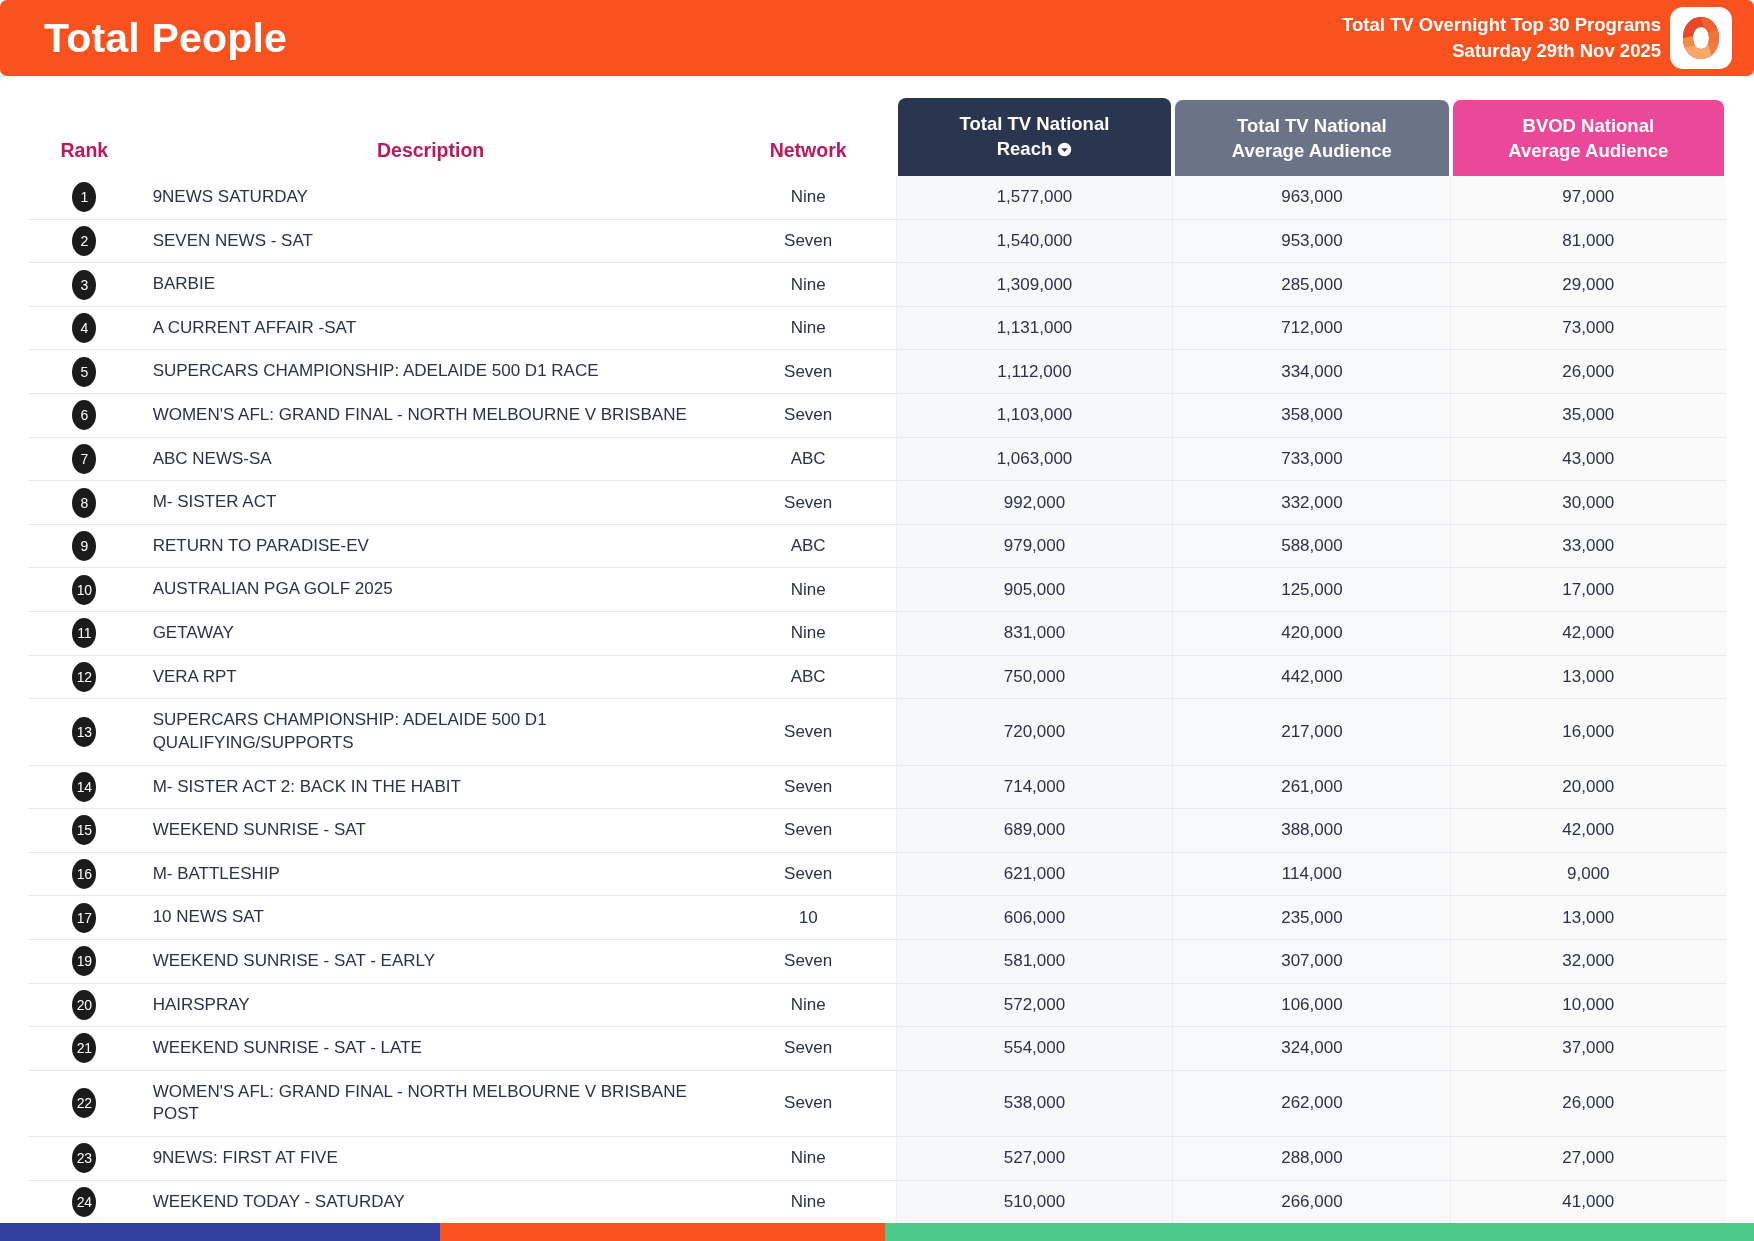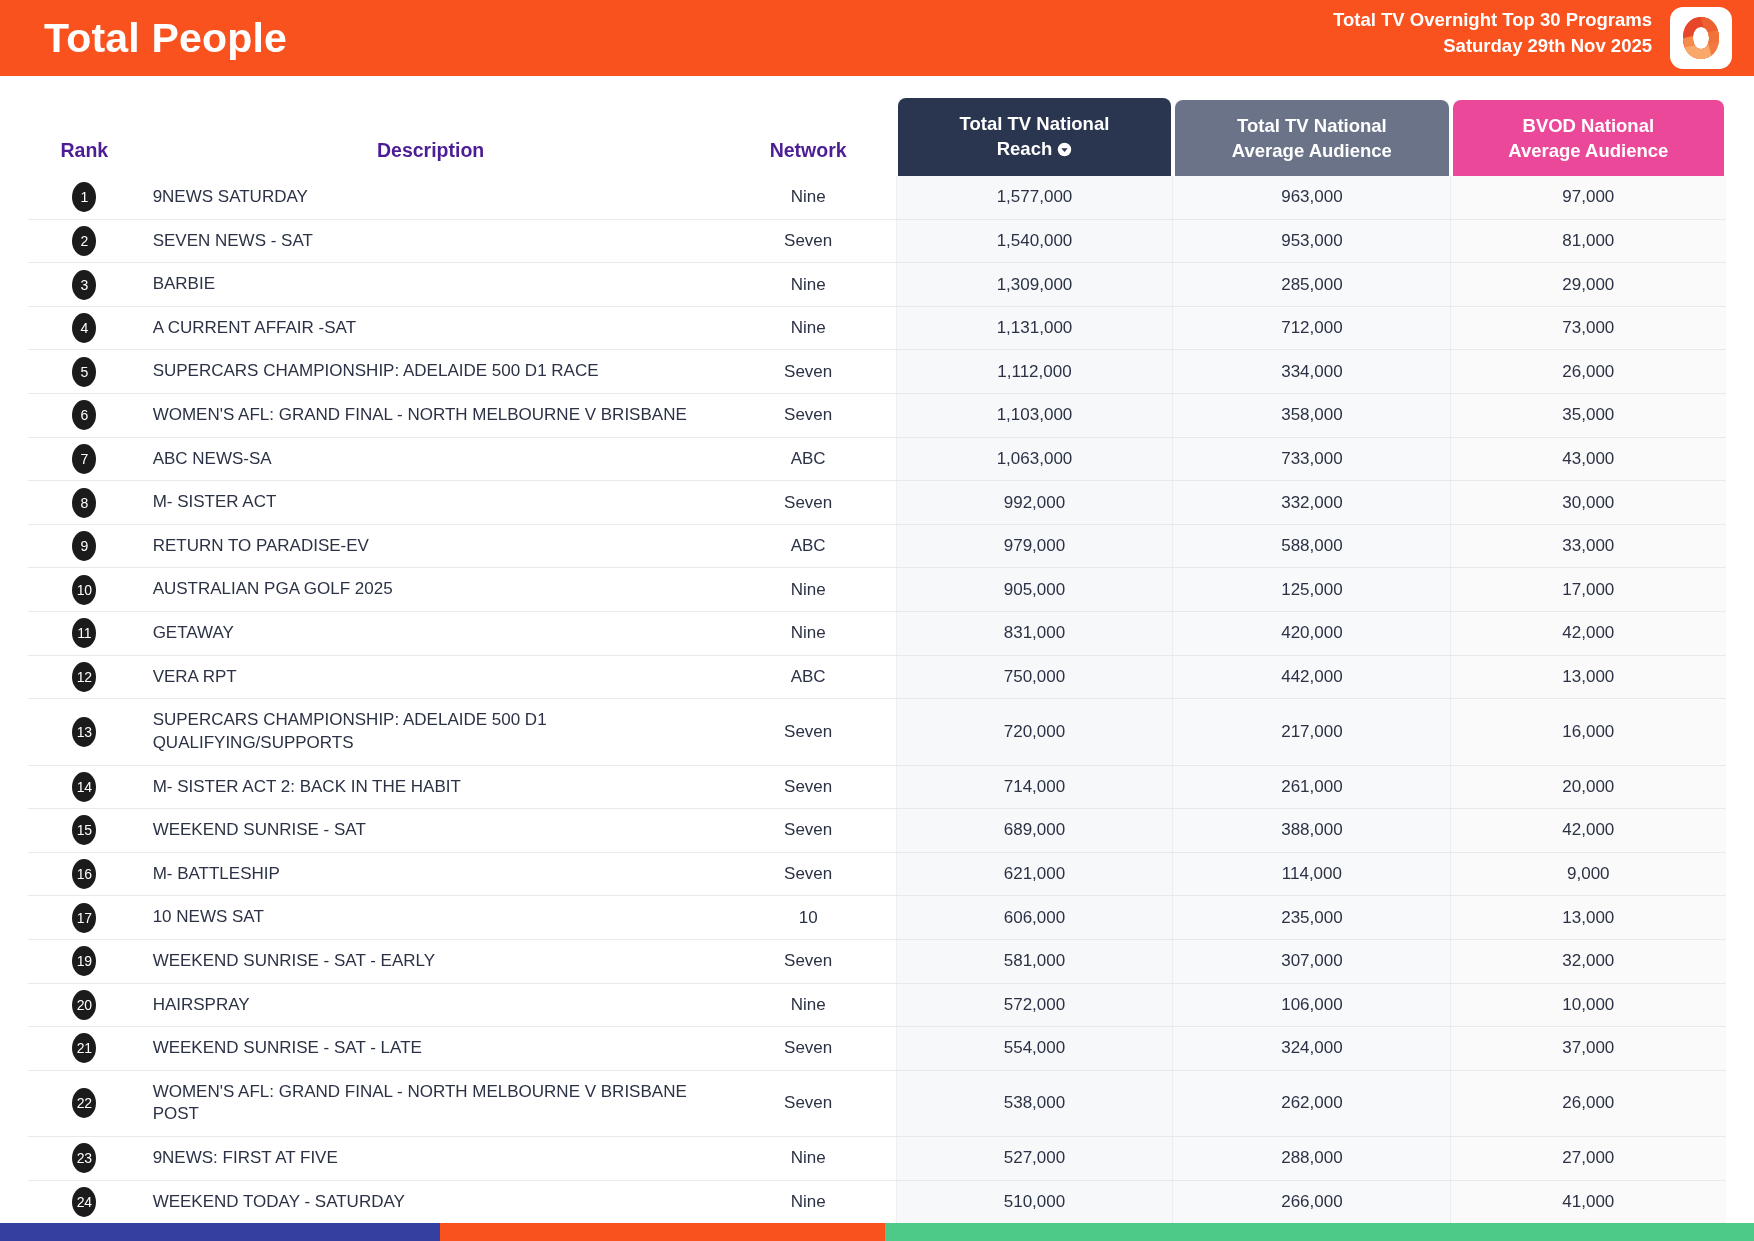--- a/index.html
+++ b/index.html
@@ -18,32 +18,33 @@
 
   
   .header {
     height: 76px;
     background: #f9521e;
     display: flex;
     align-items: center;
     justify-content: space-between;
     padding: 0 22px 0 44px;
     box-sizing: border-box;
+    border-radius: 7px;
   }
   .header-title {
     color: #ffffff;
     font-size: 41px;
     font-weight: bold;
     letter-spacing: .2px;
     line-height: 1;
   }
   .header-right {
     display: flex;
-    align-items: flex-start;
-    gap: 18px;
+    align-items: center;
+    gap: 9px;
   }
   .header-meta {
     text-align: right;
     color: #ffffff;
     font-weight: bold;
     font-size: 18.5px;
     line-height: 1.42;
   }
   .logo-tile {
     width: 62px;
@@ -75,21 +76,21 @@
   col.c-m3     { width: 264px; }
 
   
   thead th {
     padding: 0;
     vertical-align: bottom;
     font-weight: bold;
   }
   .plainhead {
     font-size: 19.5px;
-    color: #4c1d95;
+    color: #be185d;
     text-align: center;
     padding-bottom: 14px;
     height: 86px;
     vertical-align: bottom;
   }
   .metrichead {
     height: 86px;
     vertical-align: bottom;
     padding: 0 2px;
   }

